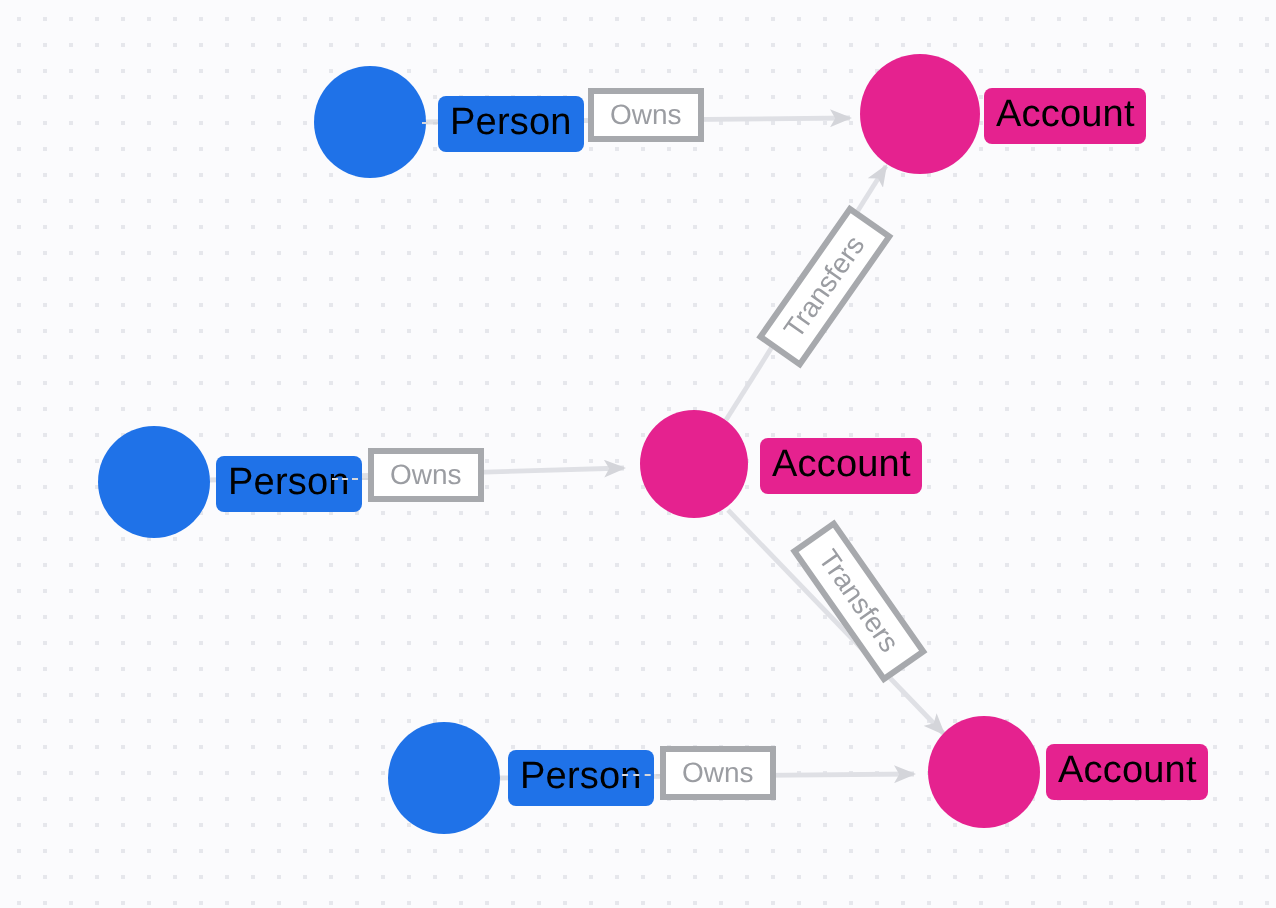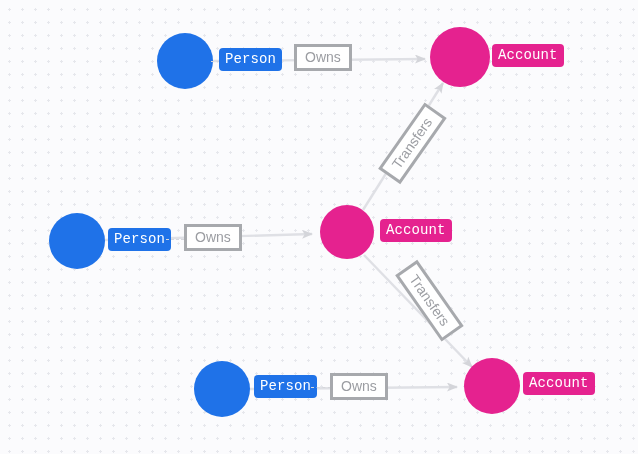--- a/index.html
+++ b/index.html
@@ -38,28 +38,27 @@
   }
   .node-person { background: #1f72e8; }
   .node-account { background: #e5228f; }
 
   .node-label {
     position: absolute;
     display: flex;
     align-items: center;
     justify-content: center;
     box-sizing: border-box;
-    color: #ffffff;
-    font-size: 14px;
+    color: #000000;
+    font-size: 19px;
     line-height: 1;
     letter-spacing: 0.1px;
     border-radius: 4px;
     padding: 4px 6px 5px 6px;
     white-space: nowrap;
-    font-family: Liberation Mono, monospace;
   }
   .label-person { background: #1f72e8; }
   .label-account { background: #e5228f; }
 
   .edge-label {
     position: absolute;
     display: flex;
     align-items: center;
     justify-content: center;
     box-sizing: border-box;

